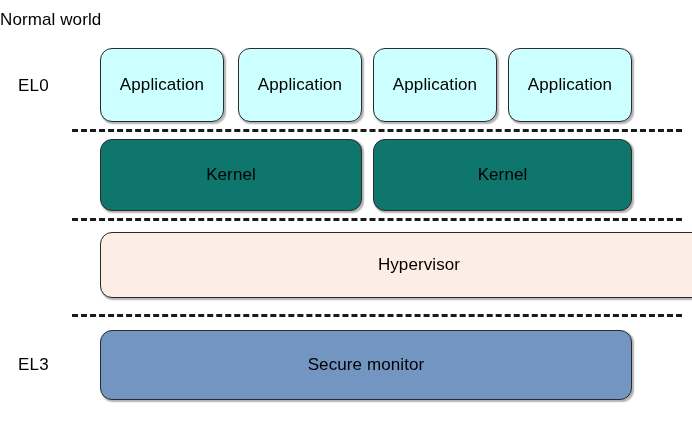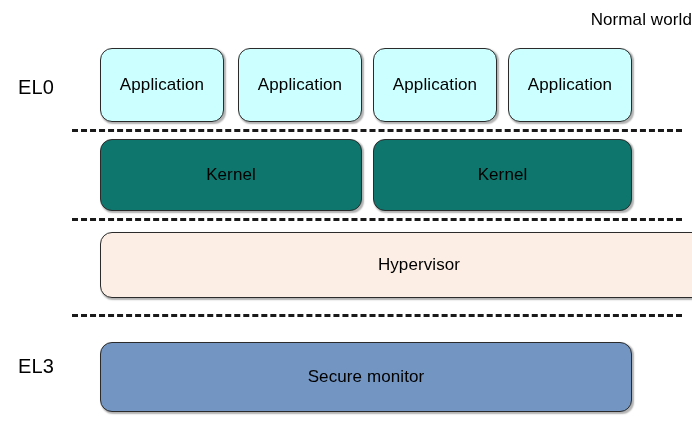--- a/index.html
+++ b/index.html
@@ -15,31 +15,31 @@
     width: 692px;
     height: 423px;
     background: #ffffff;
     overflow: hidden;
   }
   .title {
     position: absolute;
     left: 0;
     right: 0;
     top: 10px;
-    text-align: right;
+    text-align: left;
     font-size: 17px;
     color: #000000;
     letter-spacing: 0.1px;
   }
   .el-label {
     position: absolute;
     left: 18px;
     width: 78px;
     text-align: left;
-    font-size: 20px;
+    font-size: 17px;
     color: #000000;
     letter-spacing: 0.2px;
   }
   .divider {
     position: absolute;
     left: 72px;
     width: 610px;
     height: 0;
     border-top: 3px dashed #1a1a1a;
   }
@@ -52,21 +52,21 @@
     align-items: center;
     justify-content: center;
     font-size: 17px;
     color: #000000;
     letter-spacing: 0.1px;
     box-shadow: 1.5px 1.5px 1.5px rgba(0,0,0,0.30);
   }
   .node.app       { background: #ccffff; }
   .node.kernel    { background: #0f766e; }
   .node.hyper     { background: #fceee4; }
-  .node.secure    { background: #7295c2; margin-top: 12px; }
+  .node.secure    { background: #7295c2; }
 </style>
 </head>
 <body>
 
 <div id="canvas">
 
   <div class="title">Normal world</div>
 
   <div class="el-label" style="top:76px;">EL0</div>
   <div class="node app" style="left:100px; top:48px; width:124px; height:74px;">Application</div>

